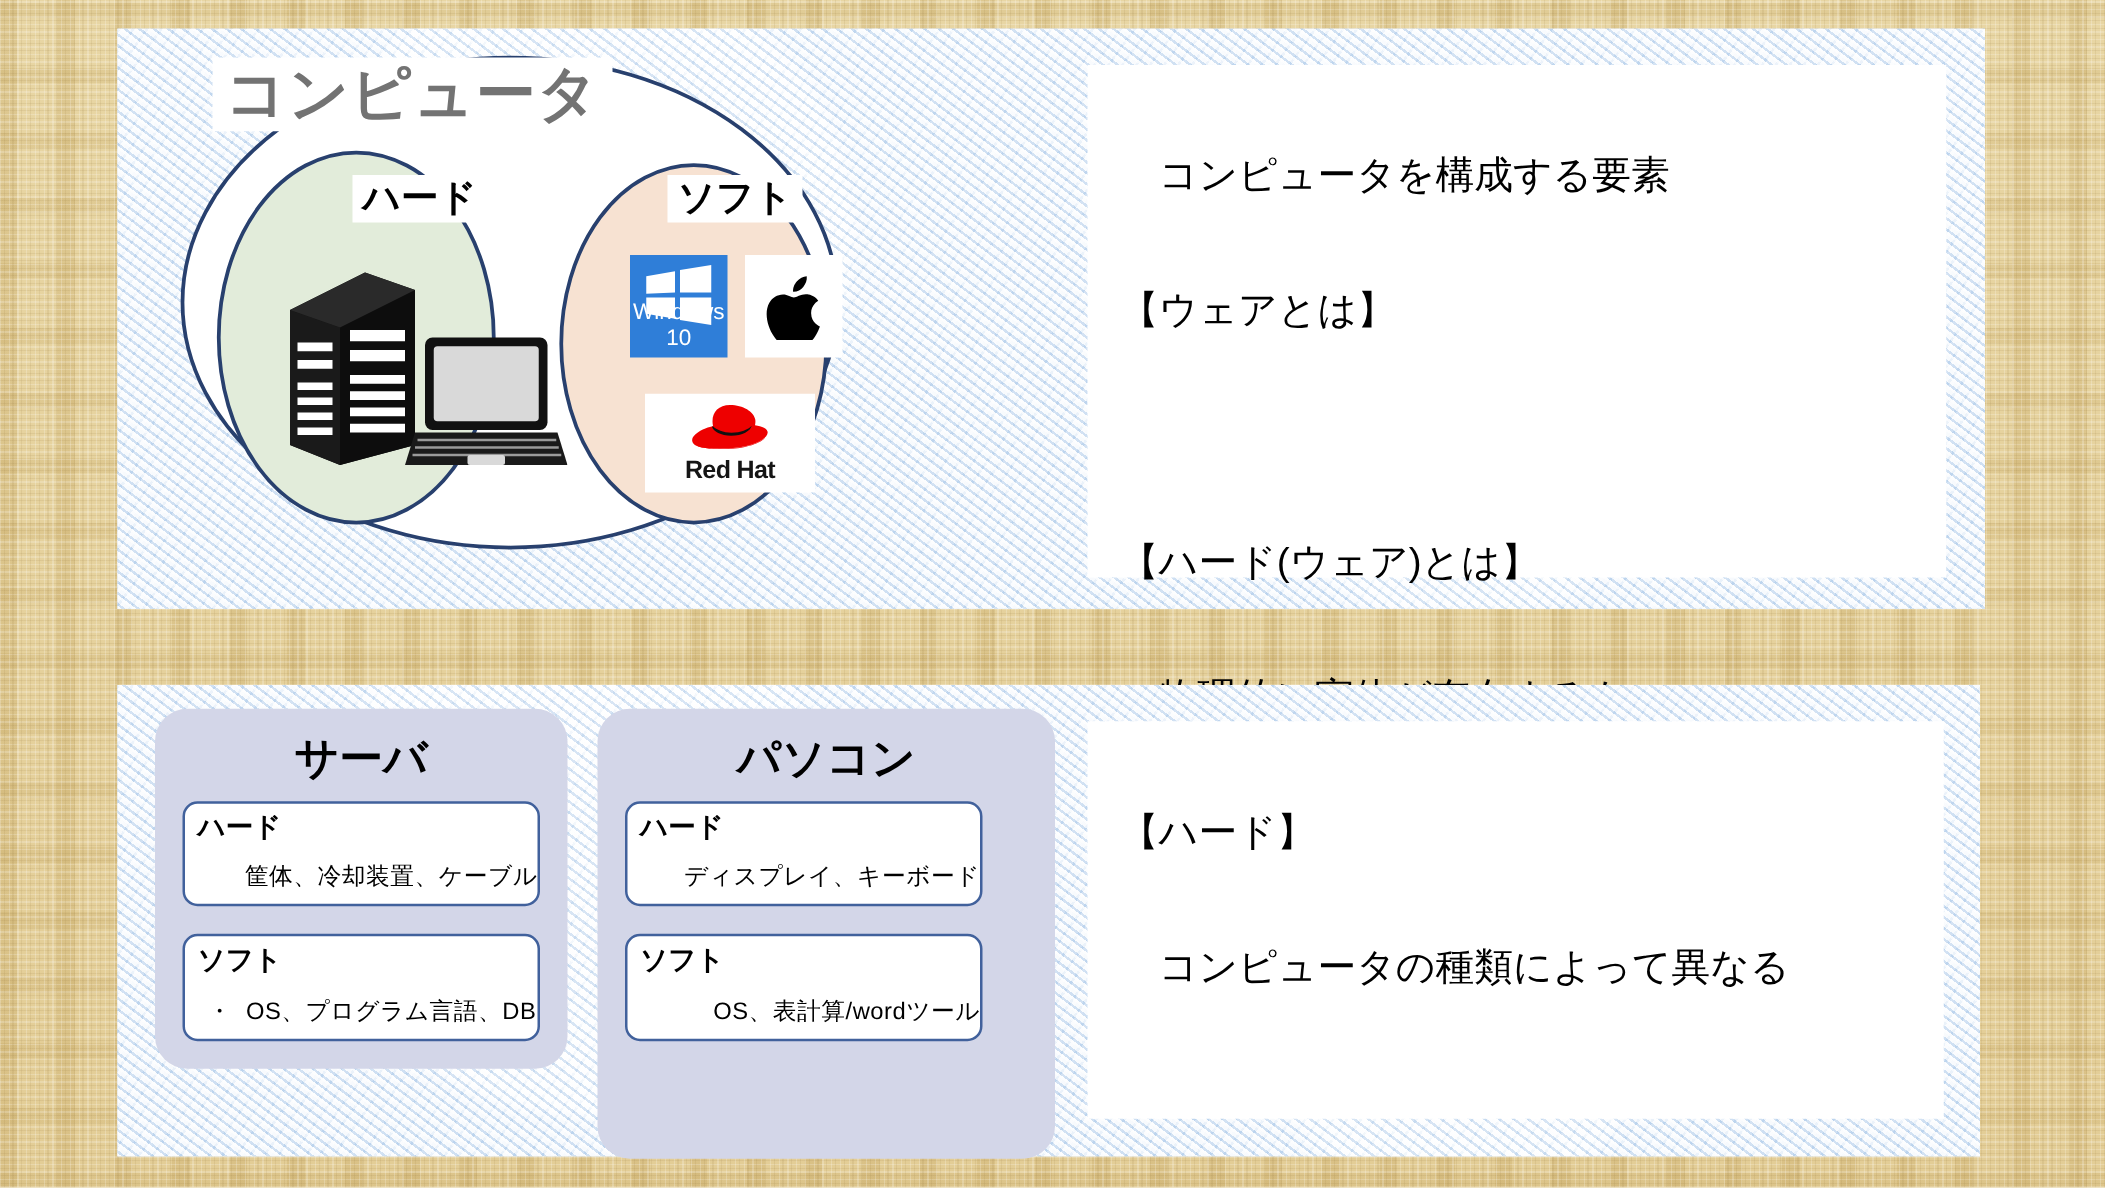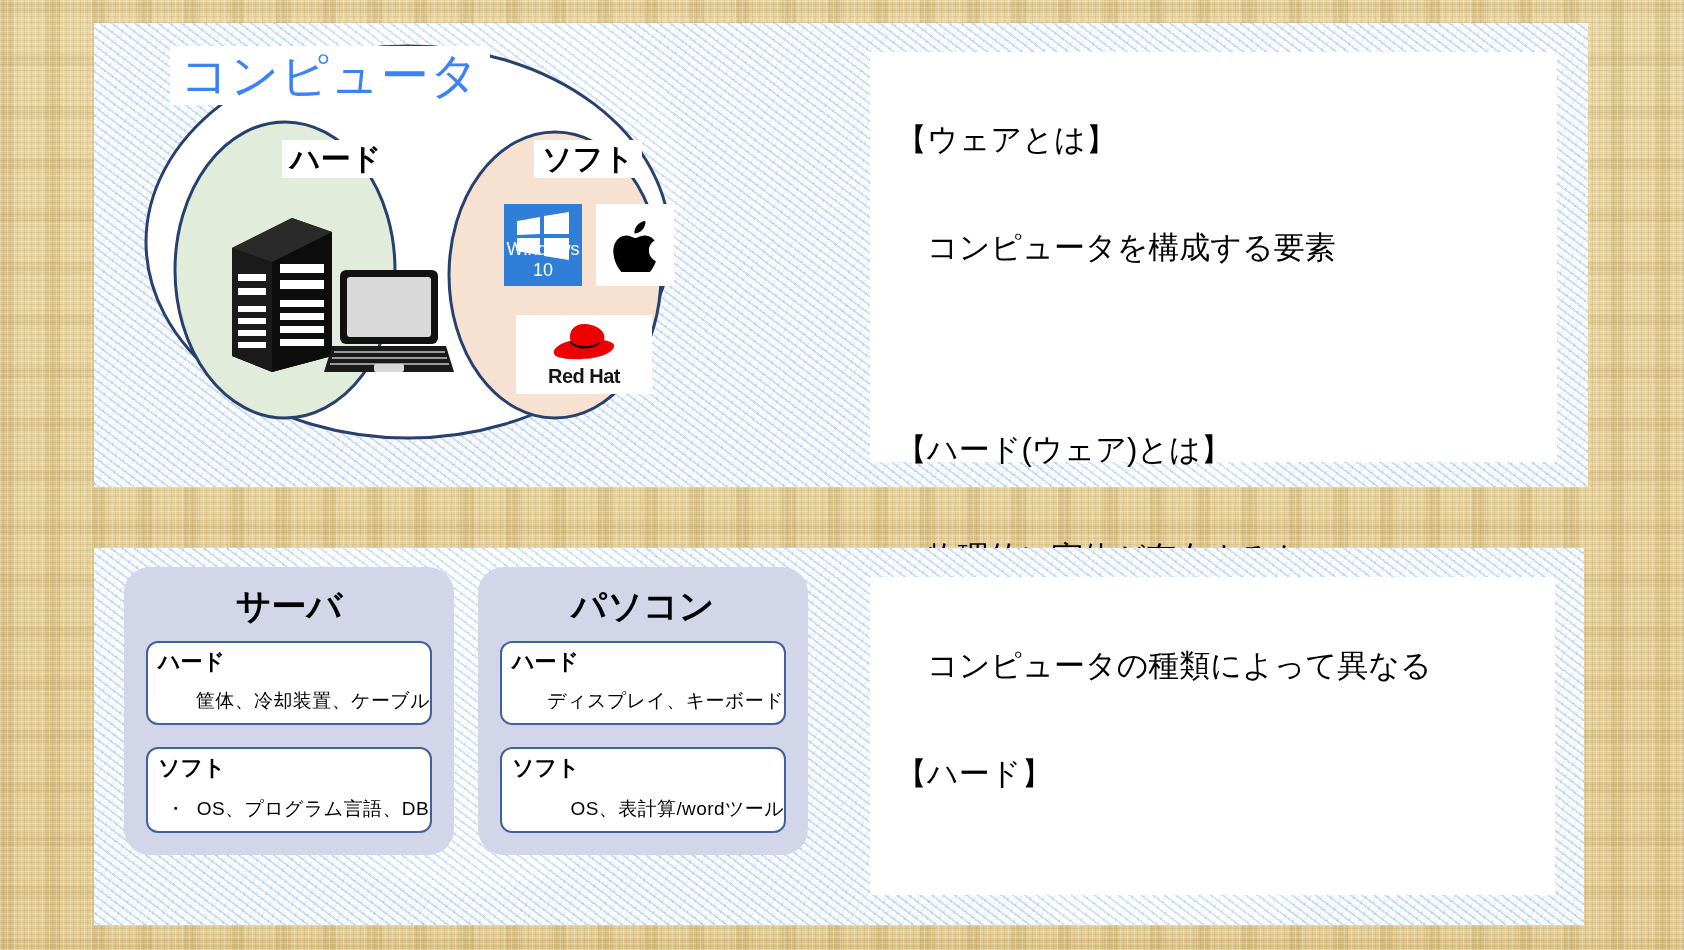--- a/index.html
+++ b/index.html
@@ -55,23 +55,23 @@
     left: 140px; top: 30px; width: 680px; height: 415px;
   }
   #venn-area svg { display:block; width:100%; height:100%; }
 
   .venn-title {
     position: absolute;
     left: 170px; top: 46px;
     width: 300px;
     text-align: center;
     font-size: 48px;
-    font-weight: normal;
+    font-weight: bold;
     letter-spacing: 1px;
-    color: #3b82f6;
+    color: #737373;
     background: #ffffff;
     line-height: 1.15;
     z-index: 6;
     white-space: nowrap;
     padding: 2px 10px;
   }
   .sub-label {
     position: absolute;
     font-size: 30px;
     font-weight: bold;
@@ -155,21 +155,21 @@
     opacity: 0.95;
   }
 
   
   .group-card {
     position: absolute;
     background: #d3d6e8;
     border-radius: 26px;
   }
   #card-server { left: 124px; top: 567px; width: 330px; height: 288px; }
-  #card-pc     { left: 478px; top: 567px; width: 330px; height: 288px; }
+  #card-pc     { left: 478px; top: 567px; width: 330px; height: 360px; padding-left: 36px; }
 
   .group-title {
     position: absolute;
     left: 0; right: 0; top: 16px;
     text-align: center;
     font-size: 35px;
     font-weight: bold;
     color: #000;
   }
 
@@ -281,22 +281,22 @@
     <svg class="redhat-hat" viewBox="0 0 70 40" xmlns="http://www.w3.org/2000/svg">
       <path d="M35 3c-9 0-14 5.5-14 13 0 2.2.5 4 .5 4s-7.5 1.3-12 4.8C5.5 27.5 4 30 5 32.5c1.3 3.2 7 5 17 5.4 13 .5 28.5-1.5 36-5.5 5-2.7 7.8-5.6 7-8.3-.8-2.7-5-4-10-4.9 0 0 .6-2.4.2-4.6C54.2 8.4 45.5 3 35 3z" fill="#ee0000"></path>
       <path d="M21.6 20.2c2.5 2.6 8 4.9 14.6 4.9 7.3 0 13.5-2.6 16.1-5.6-.6 4-7.5 8-16.4 8-8.2 0-14.4-3.4-15.4-7.3z" fill="#111111"></path>
       <path d="M5 32.5c1.3 3.2 7 5 17 5.4 13 .5 28.5-1.5 36-5.5 2.2-1.2 4-2.5 5.2-3.8-2.2 5-17.7 10-33.7 9.6C17 37.8 5.8 35.8 5 32.5z" fill="#ee0000"></path>
     </svg>
     <div class="redhat-text">Red Hat</div>
   </div>
 
   <div class="whitebox" id="ware-text-box"></div>
   <div class="text-block" id="ware-text">
+    <span class="tline">　コンピュータを構成する要素</span>
     <span class="tline">【ウェアとは】</span>
-    <span class="tline">　コンピュータを構成する要素</span>
     <span class="tline blank"></span>
     <span class="tline">【ハード(ウェア)とは】</span>
     <span class="tline">　物理的に実体が存在するもの</span>
     <span class="tline"><span>　　→筐体、電子基板、ケーブル類 </span><span class="spell">etc</span></span>
     <span class="tline blank"></span>
     <span class="tline">【ソフト(ウェア)とは】</span>
     
     
   </div>
 
@@ -321,22 +321,22 @@
       <div class="sub-card-body">ディスプレイ、キーボード</div>
     </div>
     <div class="sub-card second">
       <div class="sub-card-title">ソフト</div>
       <div class="sub-card-body">OS、表計算/wordツール</div>
     </div>
   </div>
 
   <div class="whitebox" id="role-text-box"></div>
   <div class="text-block" id="role-text">
+    <span class="tline">【ハード】</span>
     <span class="tline">　コンピュータの種類によって異なる</span>
-    <span class="tline">【ハード】</span>
     <span class="tline blank"></span>
     
     
     
     
   </div>
 
 </div>
 
 </body></html>

